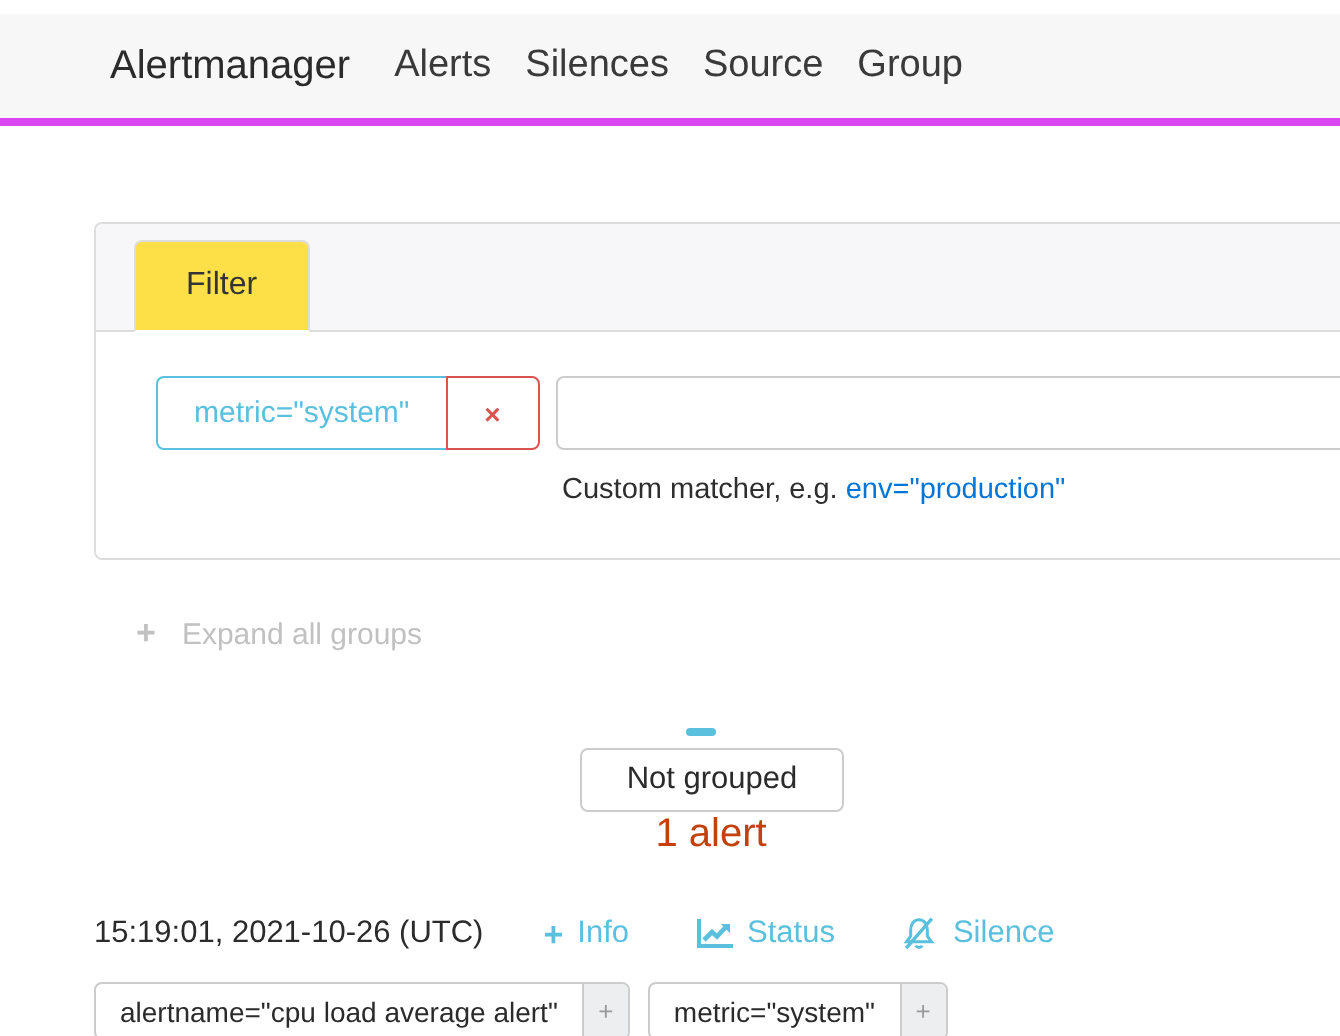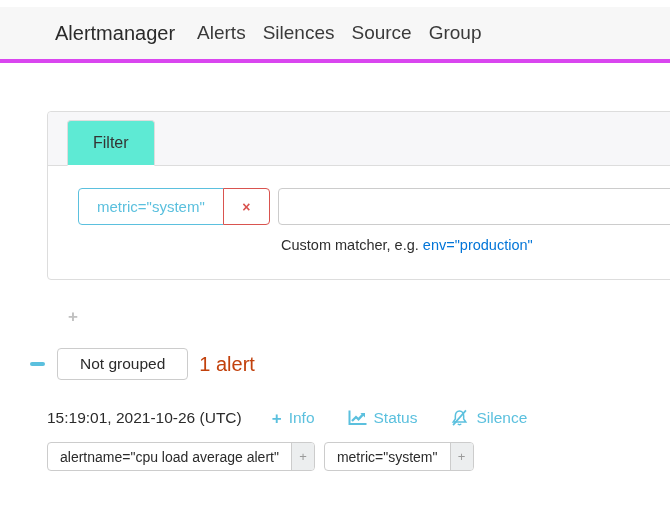--- a/index.html
+++ b/index.html
@@ -10,41 +10,41 @@
   .navbar { background: #f7f7f7; border-bottom: 4px solid #d946ef; height: 56px;
     margin-top: 7px; display: flex; align-items: center; padding: 0 16px 0 55px; text-align: right; }
   .brand { font-size: 20px; color: #2b2b2b; margin-right: 22px; cursor: pointer; }
   .nav-link { font-size: 19px; color: #3a3a3a; margin-right: 17px; cursor: pointer; }
 
   
   .card { margin: 48px -26px 0 47px; border: 1px solid #ddd; border-radius: 4px; background: #fff; }
   .card-header { background: #f7f7f9; border-bottom: 1px solid #ddd;
     padding: 8px 8px 0 19px; display: flex; align-items: flex-end; border-radius: 4px 4px 0 0; }
   .tab { font-size: 16px; color: #343434; padding: 13px 18px; cursor: pointer; }
-  .tab.active { background: #5eead4; border: 1px solid #ddd; border-bottom: 1px solid #fff;
+  .tab.active { background: #fde047; border: 1px solid #ddd; border-bottom: 1px solid #fff;
     margin-bottom: -1px; border-radius: 4px 4px 0 0; padding: 13px 25px; }
   .card-body { padding: 22px 0 22px 30px; }
   .matcher-row { display: flex; align-items: stretch; height: 37px; }
   .chip { display: inline-flex; }
   .chip-text { border: 1px solid #5bc0de; color: #5bc0de; border-radius: 4px 0 0 4px;
     padding: 0 18px; display: flex; align-items: center; font-size: 15px; background: #fff; }
   .chip-x { border: 1px solid #d9534f; margin-left: -1px; border-radius: 0 4px 4px 0;
     color: #d9534f; width: 47px; display: flex; align-items: center; justify-content: center;
     font-weight: bold; font-size: 14px; background: #fff; cursor: pointer; }
   .matcher-input { flex: 1; margin-left: 8px; border: 1px solid #ccc; border-radius: 4px;
     font-size: 15px; padding: 0 10px; color: #333; outline: none; min-width: 0; }
   .helper { margin: 12px 0 4px 203px; font-size: 14.5px; color: #2e2e2e; }
   .helper a { color: #0275d8; text-decoration: none; cursor: pointer; }
 
   
   .expand-row { margin: 27px 0 0 68px; display: flex; align-items: center;
     color: #c1c1c1; font-size: 15px; cursor: pointer; width: max-content; }
   .expand-plus { font-weight: 700; font-size: 17px; margin-right: 13px; }
 
-  .group-row { margin: 21px 0 0 30px; display: flex; align-items: center; }
+  .group-row { margin: 31px 0 0 30px; display: flex; align-items: center; flex-direction: column; }
   .collapse-btn { border: none; background: none; cursor: pointer; padding: 6px 0; display: flex; }
   .collapse-dash { width: 15px; height: 4px; border-radius: 2px; background: #5bc0de; }
   .not-grouped-btn { margin-left: 12px; height: 32px; padding: 0 22px; background: #fff;
     border: 1px solid #ccc; border-radius: 4px; font-size: 15.5px; color: #2b2b2b;
     font-family: inherit; cursor: pointer; }
   .alert-count { margin-left: 11px; font-size: 20px; color: #c2410c; }
 
   
   .alert-header { margin: 29px 0 0 47px; display: flex; align-items: center; }
   .timestamp { font-size: 15.5px; color: #2b2b2b; margin-right: 30px; }
@@ -85,20 +85,21 @@
     </div>
     <div class="helper">
       <span>Custom matcher, e.g.</span>
       <a>env="production"</a>
     </div>
   </div>
 </div>
 
 <div class="expand-row">
   <span class="expand-plus">+</span>
+  <span>Expand all groups</span>
 </div>
 
 <div class="group-row">
   <button class="collapse-btn">
     <span class="collapse-dash"></span>
   </button>
   <button class="not-grouped-btn">Not grouped</button>
   <span class="alert-count">1 alert</span>
 </div>
 

